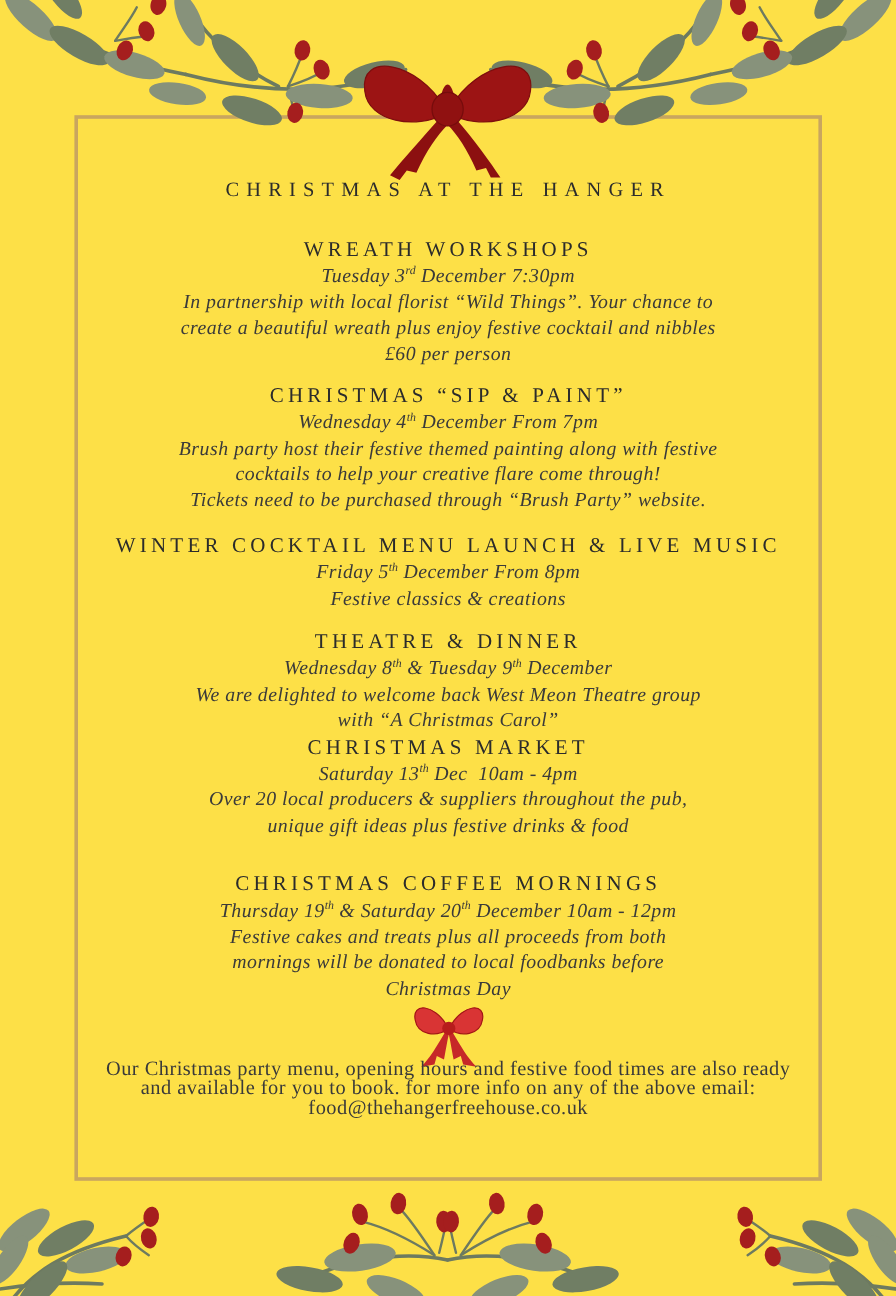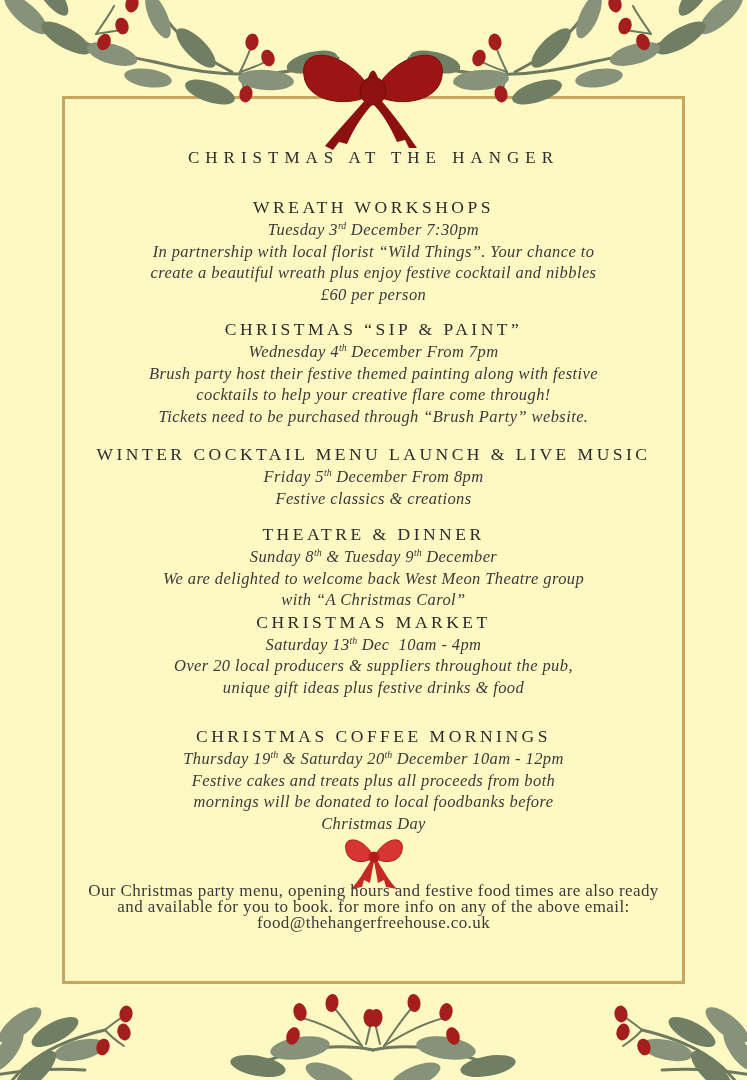--- a/index.html
+++ b/index.html
@@ -1,16 +1,16 @@
 <!DOCTYPE html>
 <html><head>
 <meta charset="utf-8">
 <style>
   html,body{margin:0;padding:0;background:#eae8e2;}
-  .poster{position:relative;width:747px;height:1080px;background:#fef9c3;overflow:hidden;
+  .poster{position:relative;width:747px;height:1080px;background:#fde047;overflow:hidden;
           font-family:"Liberation Serif",serif;color:#3a3a3a;}
   .frame{position:absolute;left:62px;top:96px;width:623px;height:888px;
          border:3px solid #c9a65f;box-sizing:border-box;z-index:1;}
   .content{position:absolute;left:62px;top:96px;width:623px;height:888px;
            text-align:center;z-index:2;}
   .title{margin-top:50px;font-size:17px;line-height:24px;letter-spacing:6px;color:#2c2c2c;}
   .event-heading{font-size:17.5px;line-height:23px;letter-spacing:3.5px;color:#2b2b2b;white-space:nowrap;}
   .event-date,.event-line{font-style:italic;font-size:16.5px;line-height:21.5px;
                           letter-spacing:.4px;color:#3a3a3a;}
   .event-date{white-space:pre-wrap;}
@@ -128,21 +128,21 @@
     </div>
 
     <div class="event s2">
       <div class="event-heading">WINTER COCKTAIL MENU LAUNCH &amp; LIVE MUSIC</div>
       <div class="event-date"><span>Friday 5</span><sup>th</sup><span> December From 8pm</span></div>
       <div class="event-line">Festive classics &amp; creations</div>
     </div>
 
     <div class="event s3">
       <div class="event-heading">THEATRE &amp; DINNER</div>
-      <div class="event-date"><span>Sunday 8</span><sup>th</sup><span> &amp; Tuesday 9</span><sup>th</sup><span> December</span></div>
+      <div class="event-date"><span>Wednesday 8</span><sup>th</sup><span> &amp; Tuesday 9</span><sup>th</sup><span> December</span></div>
       <div class="event-line">We are delighted to welcome back West Meon Theatre group</div>
       <div class="event-line">with “A Christmas Carol”</div>
     </div>
 
     <div class="event s4">
       <div class="event-heading">CHRISTMAS MARKET</div>
       <div class="event-date"><span>Saturday 13</span><sup>th</sup><span> Dec  10am - 4pm</span></div>
       <div class="event-line">Over 20 local producers &amp; suppliers throughout the pub,</div>
       <div class="event-line">unique gift ideas plus festive drinks &amp; food</div>
     </div>

